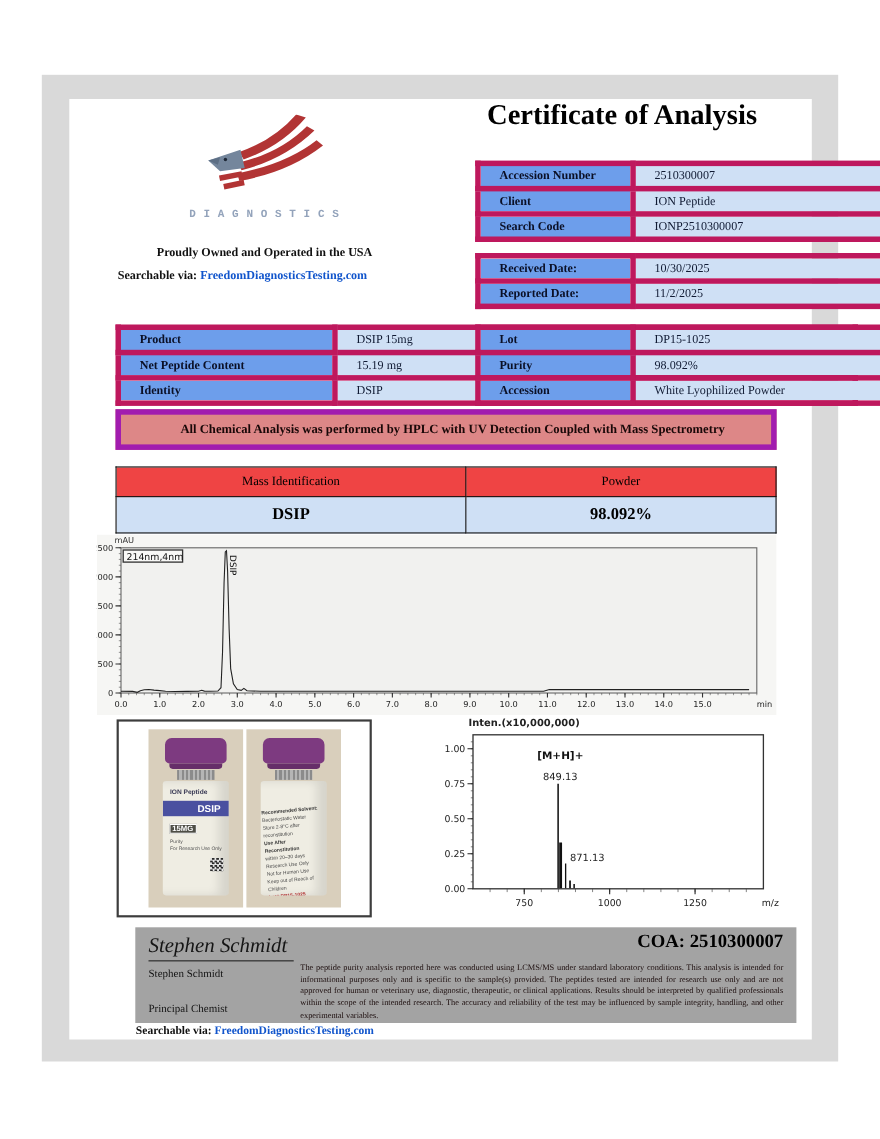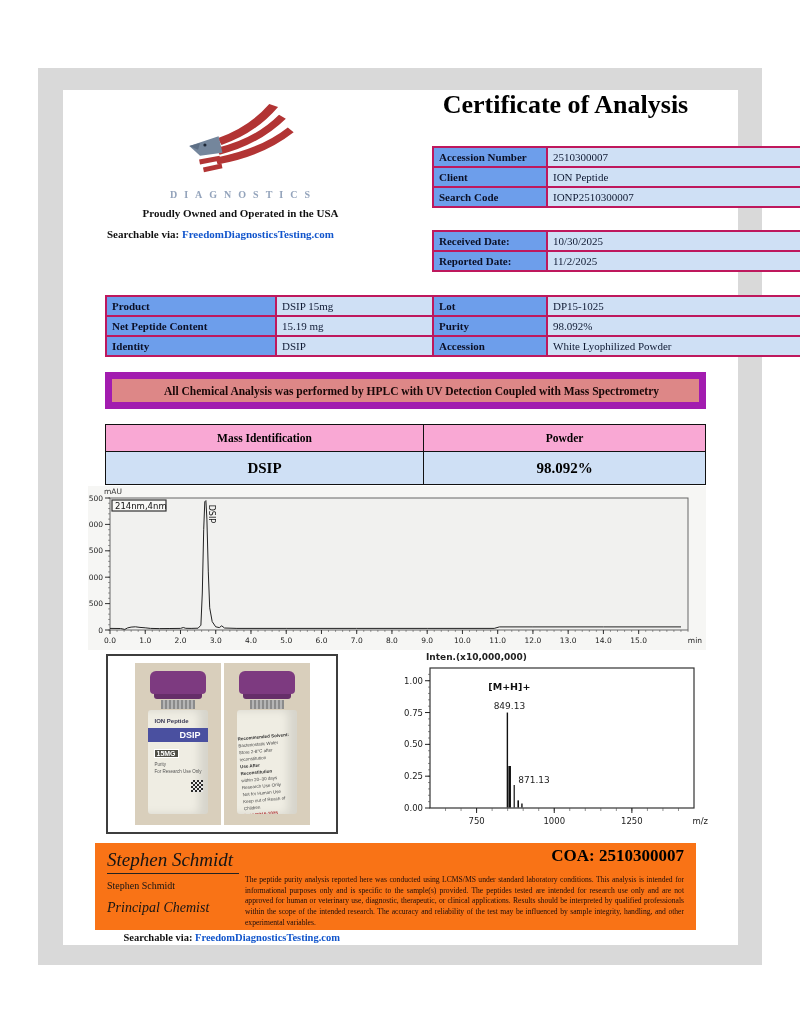--- a/index.html
+++ b/index.html
@@ -5,50 +5,50 @@
   html,body{margin:0;padding:0;background:#ffffff;width:800px;height:1035px;overflow:hidden;
     font-family:"Liberation Serif", serif;}
   .outer-frame{position:absolute;left:38px;top:68px;width:724px;height:897px;background:#d9d9d9;}
   .page{position:absolute;left:25px;top:22px;width:675px;height:855px;background:#ffffff;}
   .abs{position:absolute;}
 
   
   .logo-block{left:30px;top:14px;width:295px;text-align:center;}
   .logo-word{font-family:"Liberation Sans",sans-serif;font-weight:700;font-size:30px;
     letter-spacing:12px;color:#4c4c4e;margin-top:2px;text-indent:10px;}
-  .logo-sub{font-family:Liberation Serif, serif;font-weight:700;font-size:10px;
+  .logo-sub{font-family:Liberation Mono, monospace;font-weight:700;font-size:10px;
     letter-spacing:7px;color:#93a3bb;margin-top:3px;text-indent:6px;}
-  .tagline{font-weight:700;font-size:11px;color:#111;margin-top:7px;}
+  .tagline{font-weight:700;font-size:11px;color:#111;margin-top:23px;}
   .searchable-top{font-weight:700;font-size:11px;text-align:left;margin:9px 0 0 14px;color:#111;}
   .link{color:#1155cc;cursor:pointer;}
 
   
   .title{left:350px;top:0;width:305px;text-align:center;font-size:26px;font-weight:700;margin:0;color:#000;}
 
   
   table.info{border-collapse:collapse;width:100%;font-size:11px;table-layout:fixed;}
-  table.info td{border:2px solid #be185d;padding:1px 5px;height:16px;overflow:hidden;white-space:nowrap;}
+  table.info td{border:5px solid #be185d;padding:1px 17px;height:16px;overflow:hidden;white-space:nowrap;}
   td.lab{background:#6d9eeb;font-weight:700;color:#0b1026;}
   td.val{background:#cfe0f5;color:#101a33;}
   .tbl-accession{left:369px;top:56px;width:274px;}
   .tbl-dates{left:369px;top:140px;width:274px;}
   .tbl-product{left:42px;top:205px;width:260px;}
   .tbl-lot{left:369px;top:205px;width:274px;}
   .tbl-accession td.lab,.tbl-dates td.lab,.tbl-lot td.lab{width:102px;}
   .tbl-product td.lab{width:158px;}
 
   
-  .banner{left:42px;top:282px;width:601px;height:37px;background:#dd8787;border:7px solid #a21caf;
+  .banner{left:42px;top:282px;width:601px;height:37px;background:#dd8787;border:5px solid #a21caf;
     display:flex;align-items:center;justify-content:center;font-weight:700;font-size:11.5px;
     box-sizing:border-box;color:#190808;padding-left:12px;}
 
   
   .mass-table{left:42px;top:334px;width:601px;border-collapse:collapse;table-layout:fixed;}
   .mass-table td{border:1.5px solid #111;text-align:center;}
-  .mass-head td{background:#f9a8d4;font-weight:700;font-size:11.5px;height:24px;}
+  .mass-head td{background:#ef4444;font-weight:400;font-size:11.5px;height:24px;}
   .mass-row td{background:#cfe0f5;font-weight:700;font-size:15px;height:30px;}
   .mass-col1{width:52.5%;}
 
   
   #hplc-svg{left:25px;top:396px;}
   #ms-svg{left:327px;top:558px;}
   svg{font-family:"DejaVu Sans",sans-serif;}
 
   
   .vial-frame{left:43px;top:564px;width:232px;height:180px;border:2px solid #3d3d3d;background:#fff;
@@ -69,26 +69,26 @@
   .lbl-small{font-family:"Liberation Sans",sans-serif;font-size:4.5px;color:#555;text-align:left;
     padding:2px 0 0 7px;line-height:1.3;}
   .qr{position:absolute;right:5px;bottom:22px;width:12px;height:12px;
     background:conic-gradient(#2a2a2a 25%,#e8e8e8 0 50%,#2a2a2a 0 75%,#e8e8e8 0) 0 0/4px 4px;}
   .back-label{position:absolute;left:4px;top:24px;width:52px;transform:rotate(-5deg);
     font-family:"Liberation Sans",sans-serif;font-size:4.5px;color:#4a4a4a;line-height:1.55;text-align:left;}
   .back-label .b{font-weight:700;color:#333;}
   .back-label .red{color:#b23333;font-weight:700;}
 
   
-  .sig-block{left:32px;top:753px;width:601px;height:87px;background:#f97316;display:flex;box-sizing:border-box;}
+  .sig-block{left:60px;top:753px;width:601px;height:87px;background:#a3a3a3;display:flex;box-sizing:border-box;}
   .sig-left{width:148px;padding:6px 0 0 12px;box-sizing:border-box;}
   .sig-script{font-style:italic;font-size:19px;color:#151515;border-bottom:1.2px solid #222;
     display:inline-block;padding:0 6px 2px 0;}
   .sig-name{font-size:10px;margin-top:6px;color:#151515;}
-  .sig-title{font-size:14px;margin-top:9px;color:#151515;font-style:italic;}
+  .sig-title{font-size:10px;margin-top:21px;color:#151515;}
   .sig-right{flex:1;padding:3px 12px 0 2px;}
   .coa{text-align:right;font-weight:700;font-size:17px;color:#000;}
   .disclaimer{font-size:7.6px;line-height:1.4;text-align:justify;margin-top:9px;color:#1c0d0d;}
 
   
   .footer{left:0;top:842px;width:675px;display:flex;font-weight:700;font-size:10.5px;color:#111;}
   .footer>div{width:50%;text-align:center;}
 </style>
 </head>
 <body>

